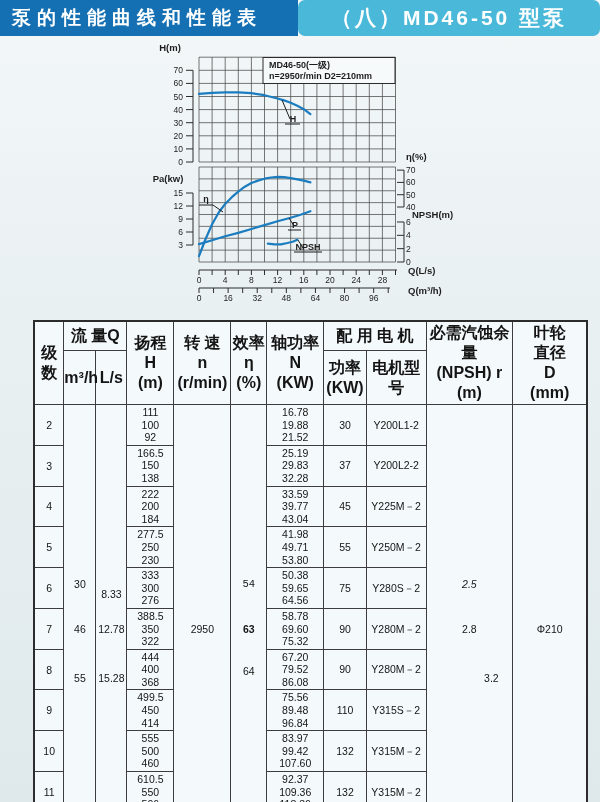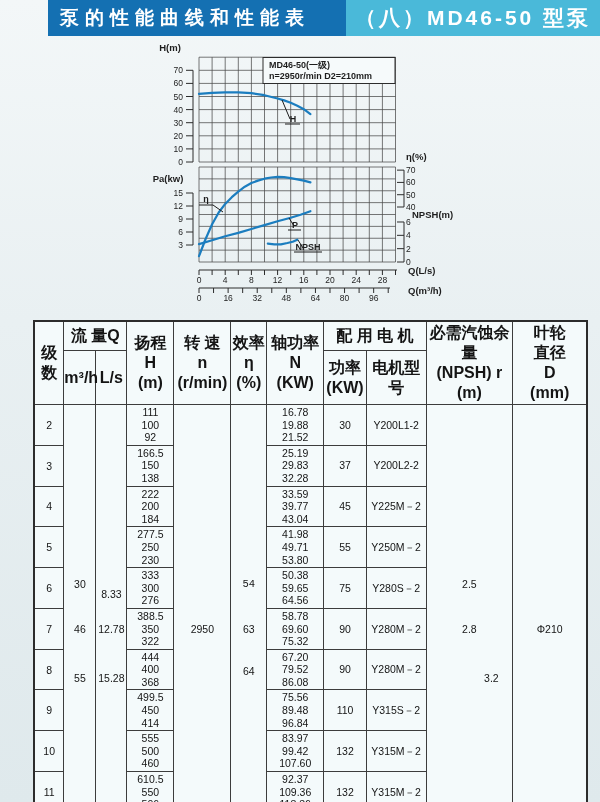--- a/index.html
+++ b/index.html
@@ -1,19 +1,19 @@
 <!DOCTYPE html>
 <html><head>
 <meta charset="utf-8">
 <style>
   * { margin:0; padding:0; box-sizing:border-box; }
   body { width:600px; height:802px; font-family:"Liberation Sans",sans-serif; }
   .page { position:relative; width:600px; height:802px; overflow:hidden;
           background:linear-gradient(180deg,#f3f7f8 0%,#e9f0f2 40%,#dfe9ec 100%); }
-  .titlebar { display:flex; height:36px; width:600px;padding-left:48px; }
+  .titlebar { display:flex; height:36px; width:600px; }
   .title-left { width:298px; height:100%; background:#1470b2; color:#ffffff;
                 font-size:19px; font-weight:bold; letter-spacing:6px;
                 display:flex; align-items:center; padding-left:12px; }
   .title-right { flex:1; height:100%; background:#4ab9d9; color:#ffffff;
                  font-size:21px; font-weight:bold; letter-spacing:3px;
                  display:flex; align-items:center; justify-content:center; }
   .chart-area { position:relative; width:600px; height:284px; }
   .chart-area svg { position:absolute; left:0; top:0; }
   svg text { font-family:"Liberation Sans",sans-serif; fill:#1d1d1d; }
   .axis-title { font-weight:bold; font-size:9.5px; }
@@ -32,21 +32,21 @@
   td.merged { position:relative; }
   .mval { position:absolute; left:0; right:0; transform:translateY(-50%); }
 </style>
 </head>
 <body>
 
 <div class="page">
 
   <div class="titlebar">
     <div class="title-left" style="background: rgb(20, 112, 178);">泵的性能曲线和性能表</div>
-    <div class="title-right" style="background: rgb(74, 185, 217);">（八）MD46-50 型泵</div>
+    <div class="title-right" style="background: rgb(74, 185, 217); border-radius: 7px;">（八）MD46-50 型泵</div>
   </div>
 
   <div class="chart-area">
     <svg width="600" height="284" viewBox="0 0 600 284">
 
       <g id="g-grid" stroke="#4a4a4a" stroke-width="0.75">
           <line x1="199" y1="21.19999999999999" x2="199" y2="126"></line>
           <line x1="212.1" y1="21.19999999999999" x2="212.1" y2="126"></line>
           <line x1="225.2" y1="21.19999999999999" x2="225.2" y2="126"></line>
           <line x1="238.3" y1="21.19999999999999" x2="238.3" y2="126"></line>
@@ -298,30 +298,30 @@
             <span class="mval" style="top: 61%;">15.28</span>
           </td>
           <td class="pre">111
 100
 92</td>
           <td class="merged" rowspan="11">
             <span class="mval" style="top: 50%;">2950</span>
           </td>
           <td class="merged" rowspan="11">
             <span class="mval" style="top: 40%; font-family: Liberation Mono, monospace;">54</span>
-            <span class="mval" style="top: 50%;">63</span>
+            <span class="mval" style="top: 50%; font-weight: bold;">63</span>
             <span class="mval" style="top: 59.5%;">64</span>
           </td>
           <td class="pre">16.78
 19.88
 21.52</td>
           <td class="pre">30</td>
           <td class="pre">Y200L1-2</td>
           <td class="merged" rowspan="11">
-            <span class="mval" style="top: 40%;">2.5</span>
+            <span class="mval" style="top: 40%; font-style: italic;">2.5</span>
             <span class="mval" style="top: 50%;">2.8</span>
             <span class="mval" style="top: 61%; margin-left: 44px;">3.2</span>
           </td>
           <td class="merged" rowspan="11">
             <span class="mval" style="top: 50%;">Φ210</span>
           </td>
         </tr>
         <tr>
           <td>3</td>
           <td class="pre">166.5

